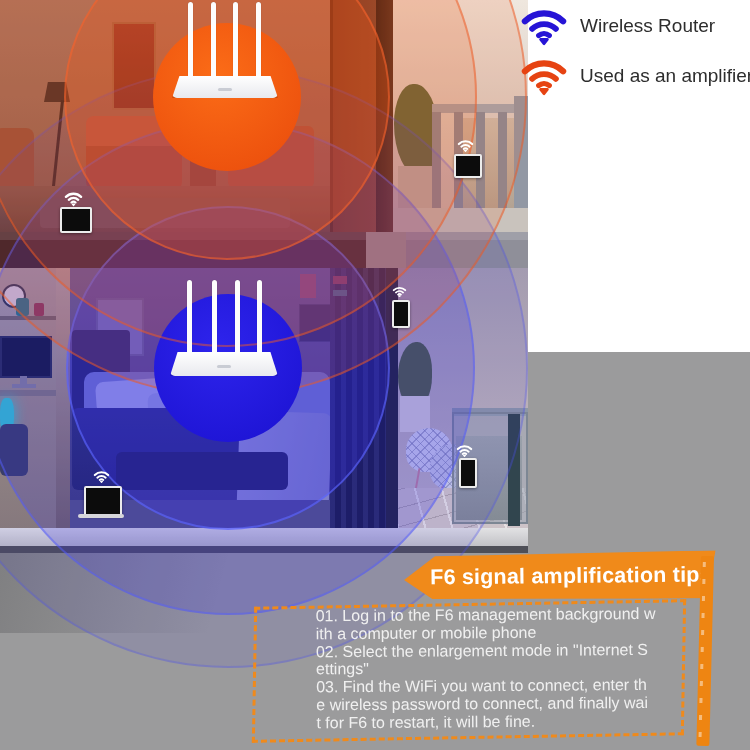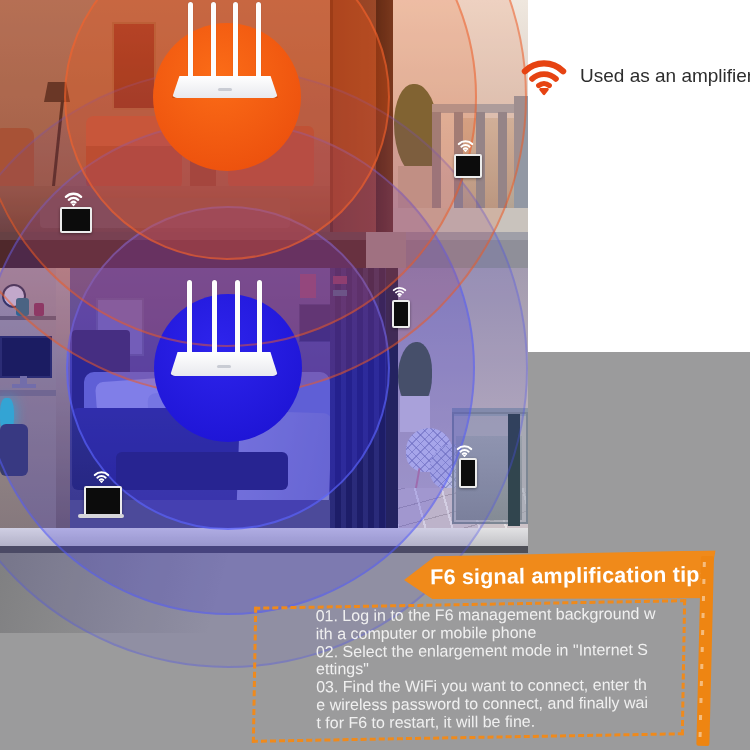--- a/index.html
+++ b/index.html
@@ -183,20 +183,26 @@
       <use href="#wifi-sym"></use>
     </svg>
   <div class="device" style="left:84px;top:486px;width:34px;height:26px;"></div>
   <div class="a" style="left:78px;top:514px;width:46px;height:4px;background:#d6d6da;border-radius:2px;"></div>
 
   <svg class="a wifi" viewBox="0 0 100 90" style="left:456px;top:443px;width:17px;height:15px;color:#fff;">
       <use href="#wifi-sym"></use>
     </svg>
   <div class="device" style="left:459px;top:458px;width:14px;height:26px;"></div>
 
+  <div class="legend-row" style="left:520px;top:4px;">
+    <svg class="wifi" viewBox="0 0 100 90" style="width:48px;height:43px;color:#2614d6;">
+        <use href="#wifi-sym"></use>
+      </svg>
+    <span class="legend-label">Wireless Router</span>
+  </div>
   <div class="legend-row" style="left:520px;top:54px;">
     <svg class="wifi" viewBox="0 0 100 90" style="width:48px;height:43px;color:#e64312;">
         <use href="#wifi-sym"></use>
       </svg>
     <span class="legend-label">Used as an amplifier</span>
   </div>
 
   <div class="ribbon">
     <span class="ribbon-title">F6 signal amplification tips</span>
   </div>

